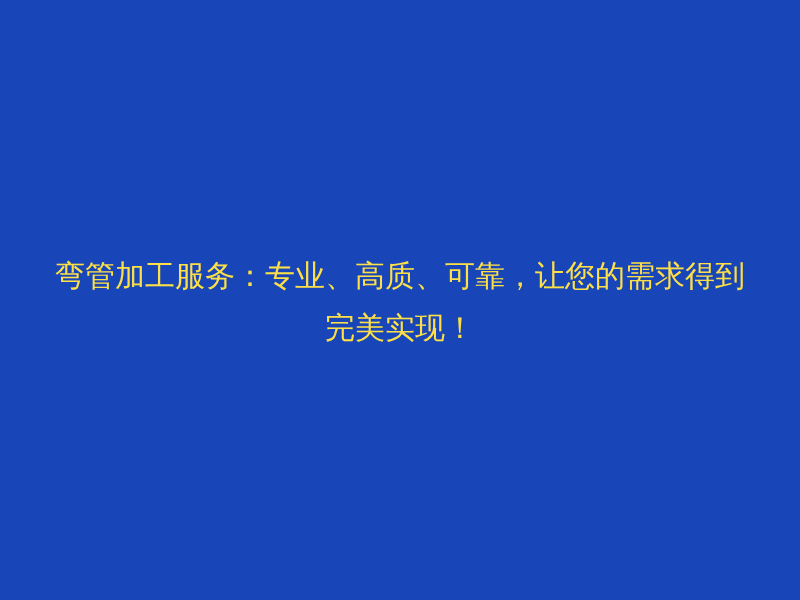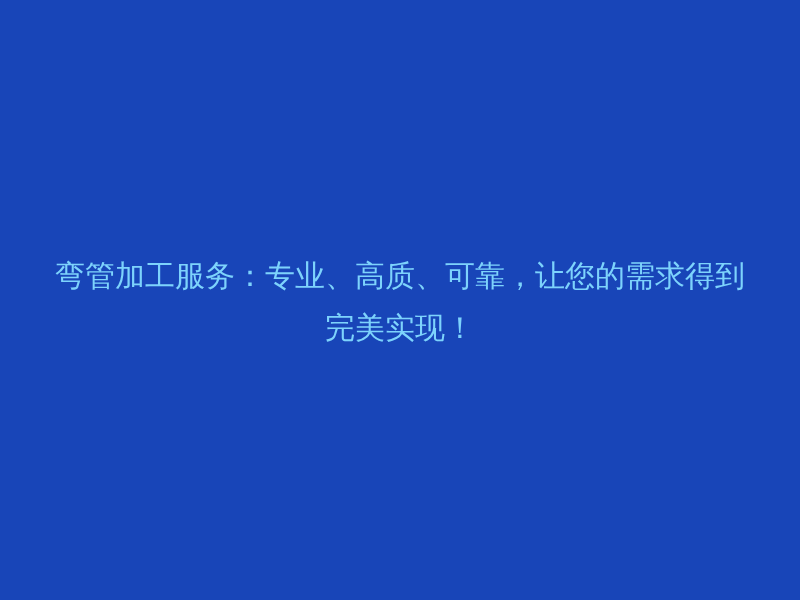--- a/index.html
+++ b/index.html
@@ -53,17 +53,17 @@
     white-space: normal;
   }
 </style>
 </head>
 <body>
 
 <div class="banner" style="background-color: rgb(24, 69, 184);">
 
   <div class="banner-inner">
 
-    <h1 class="headline" style="color: #7dd3fc;">弯管加工服务：专业、高质、可靠，让您的需求得到完美实现！</h1>
+    <h1 class="headline" style="color: #fde047;">弯管加工服务：专业、高质、可靠，让您的需求得到完美实现！</h1>
 
   </div>
 
 </div>
 
 </body></html>

